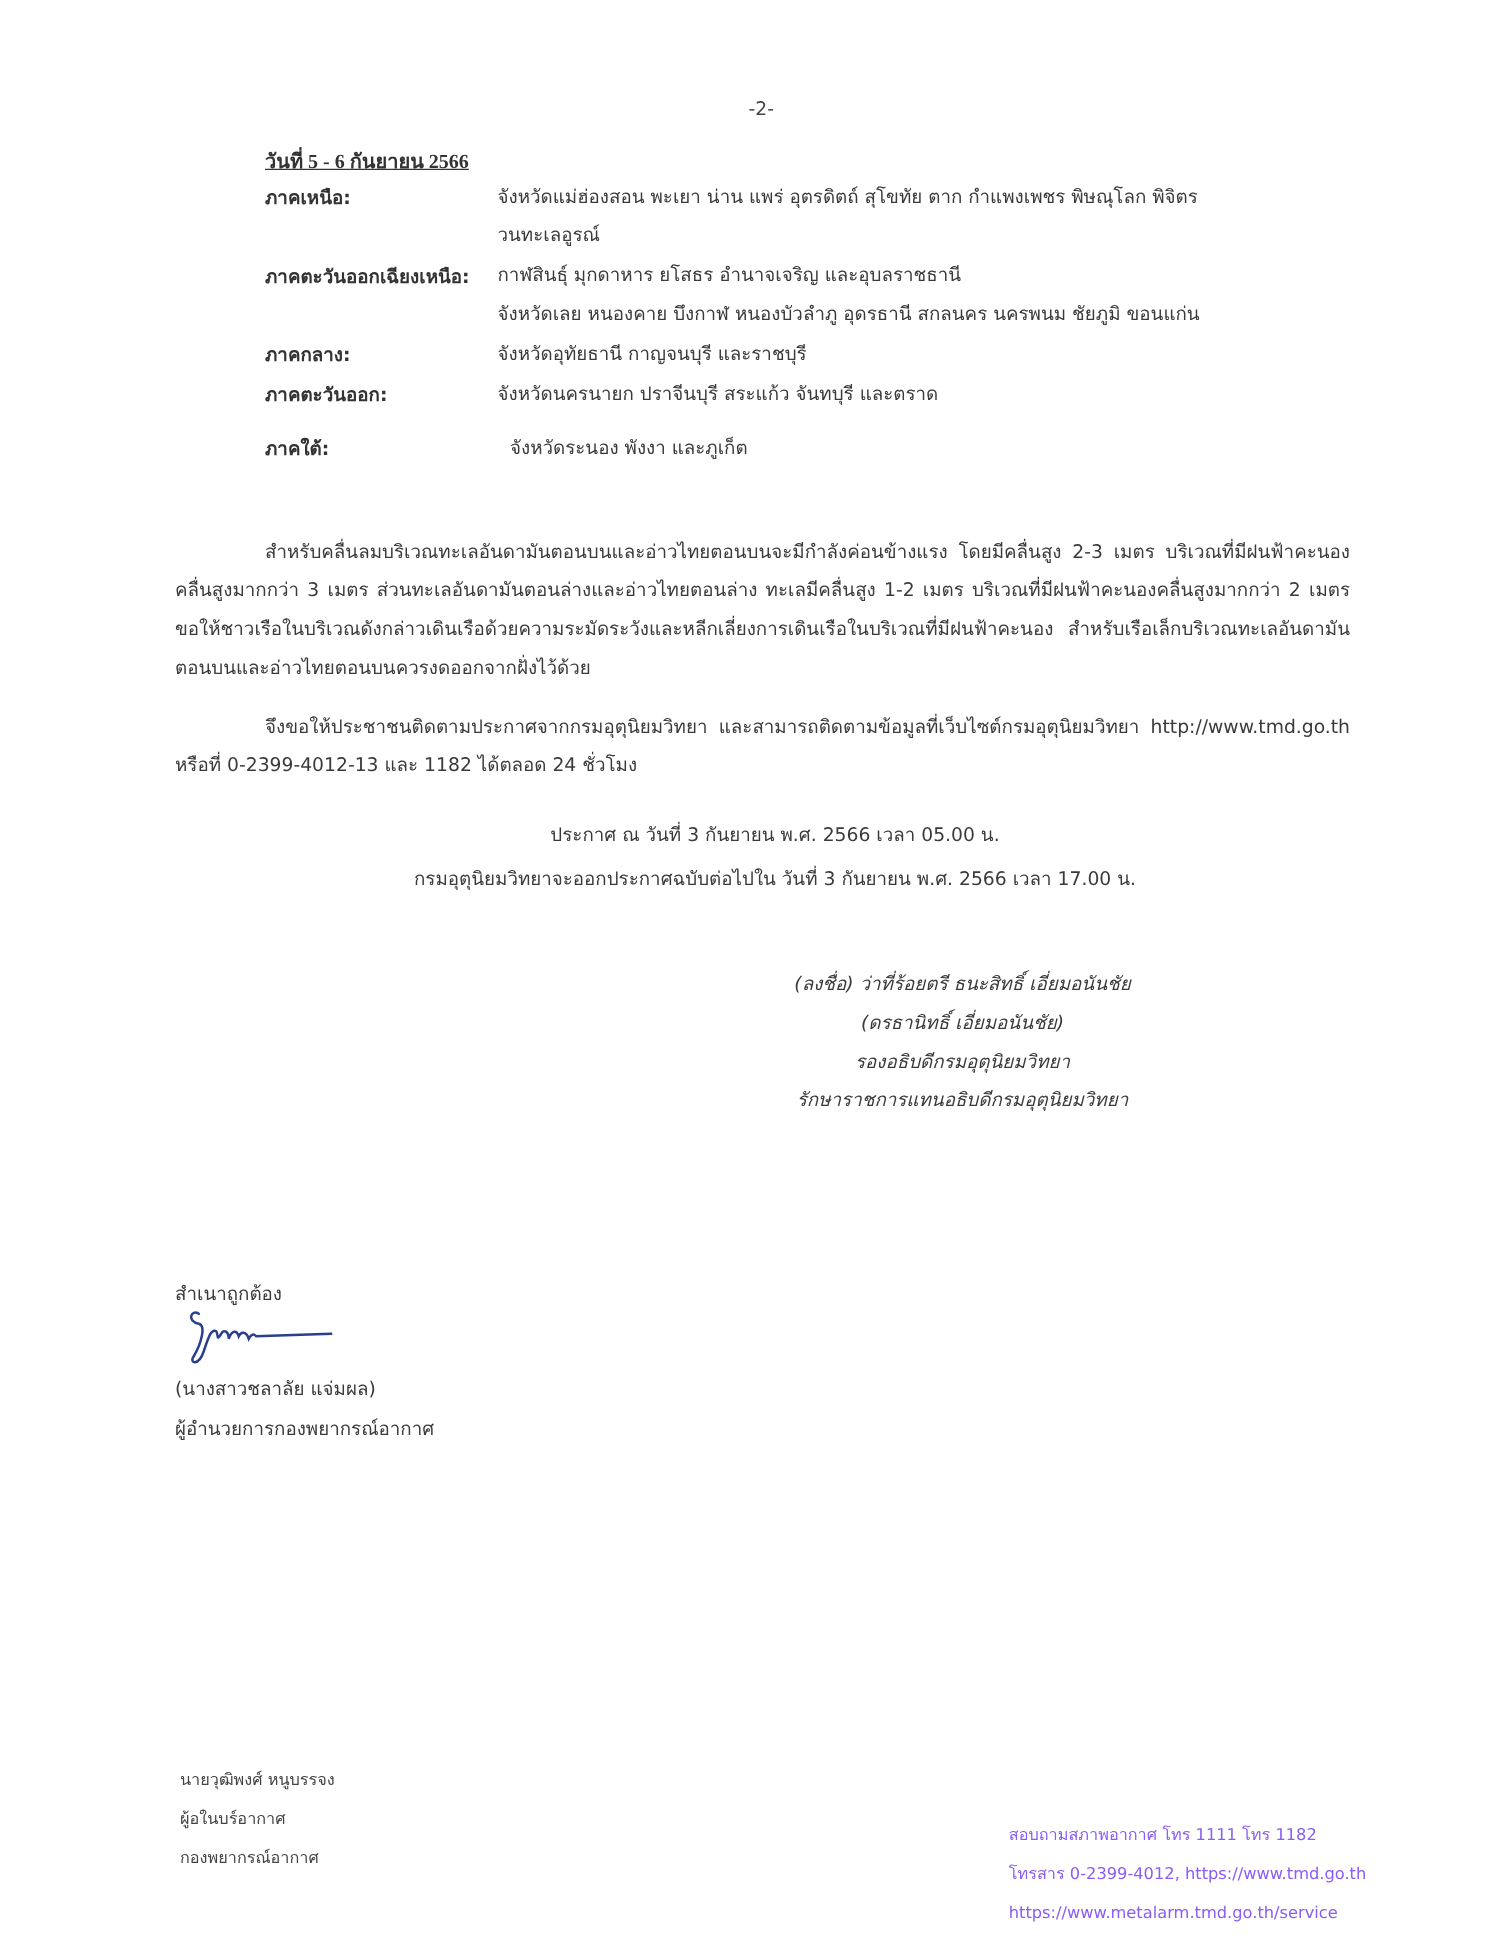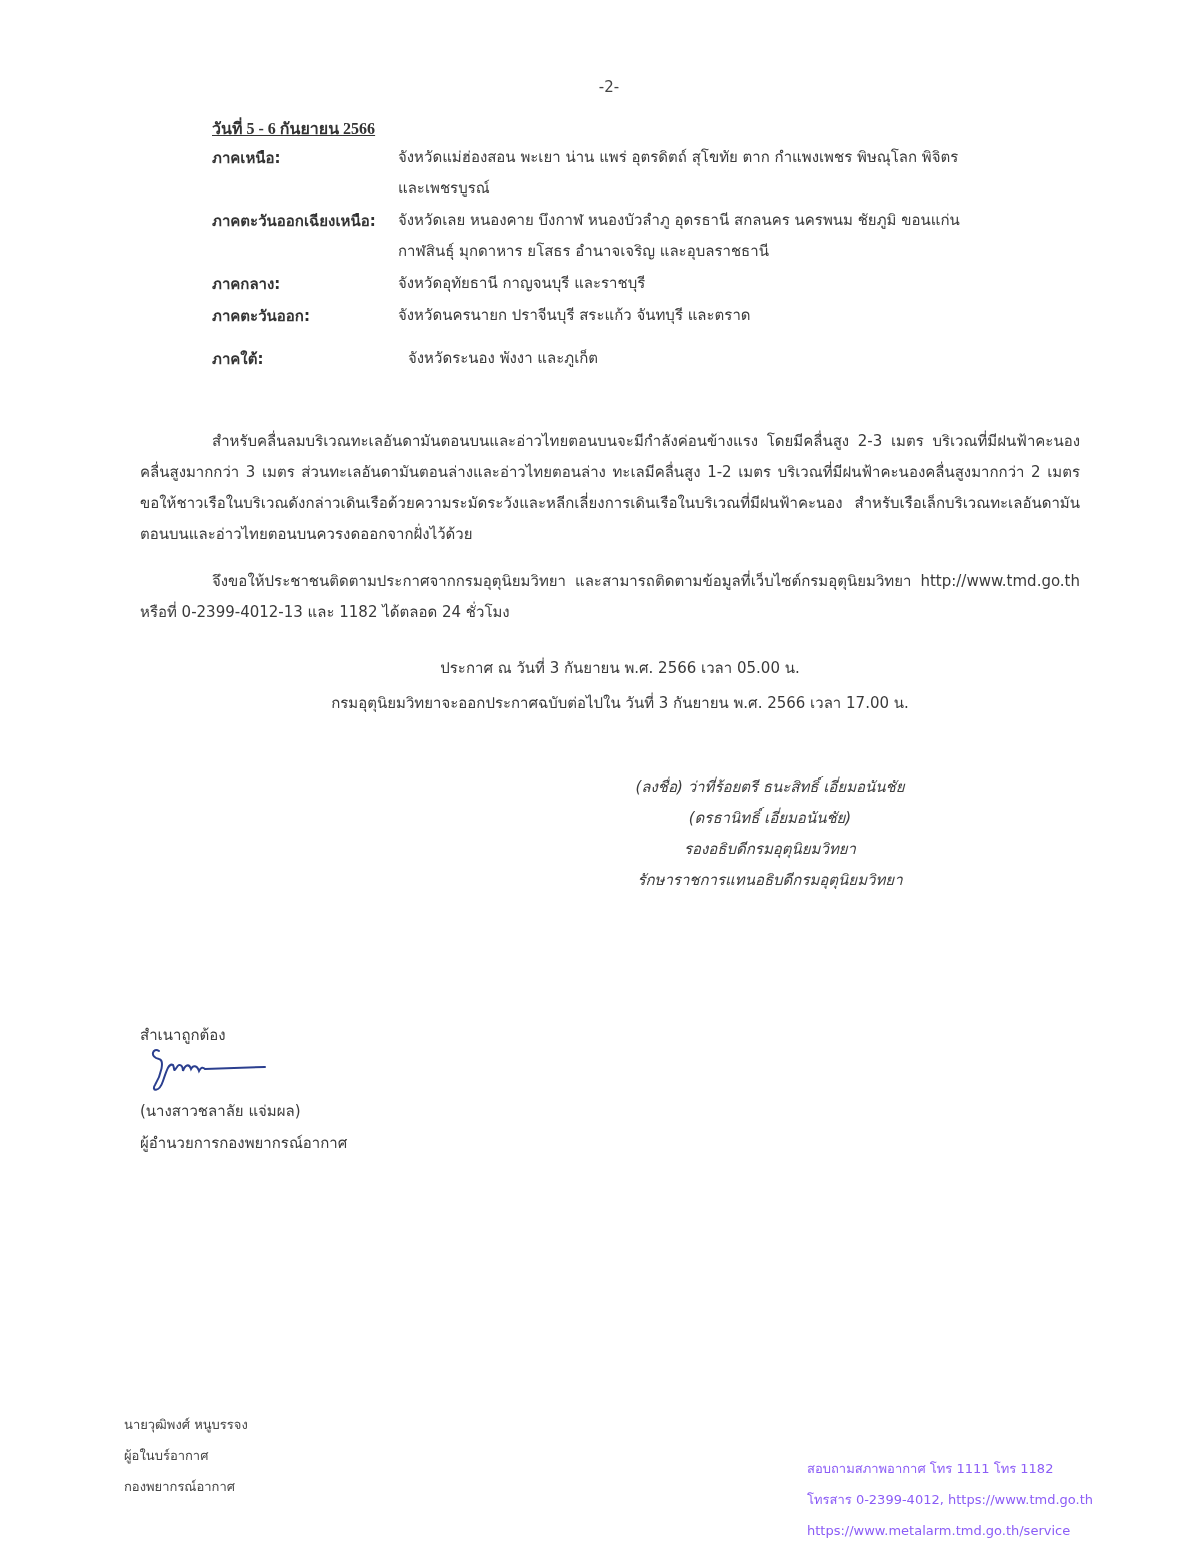--- a/index.html
+++ b/index.html
@@ -40,46 +40,46 @@
     }
     .sig-block {
       left: 560px; width: 420px; text-align: center; font-size: 15px; color: #3a3a3a;
       line-height: 31px;
       font-style: italic;
     }
     .copy-block {
       left: 140px; font-size: 15px; color: #3a3a3a; line-height: 31px;
     }
     .footer-left {
-      left: 124px; top: 1409px; font-size: 13px; color: #444; line-height: 31px;
+      left: 144px; top: 1409px; font-size: 13px; color: #444; line-height: 31px;
     }
     .footer-right {
       right: 107px; top: 1409px; font-size: 13px; color: #8b5cf6; line-height: 31px;
       text-align: left;
       margin-top: 44px;
     }
     .sig-mark { left: 145px; top: 1045px; }
   </style>
 </head>
 <body>
 
 <div class="abs page-number">-2-</div>
 
 <div class="abs date-heading">วันที่ 5 - 6 กันยายน 2566</div>
 
 <div class="abs region-label" style="top:146px">ภาคเหนือ:</div>
 <div class="abs region-text" style="top:142px">
   <div>จังหวัดแม่ฮ่องสอน พะเยา น่าน แพร่ อุตรดิตถ์ สุโขทัย ตาก กำแพงเพชร พิษณุโลก พิจิตร</div>
-  <div>และเพชรบูรณ์</div>
+  <div>วนทะเลอูรณ์</div>
 </div>
 
 <div class="abs region-label" style="top:209px">ภาคตะวันออกเฉียงเหนือ:</div>
 <div class="abs region-text" style="top:205px">
+  <div>กาฬสินธุ์ มุกดาหาร ยโสธร อำนาจเจริญ และอุบลราชธานี</div>
   <div>จังหวัดเลย หนองคาย บึงกาฬ หนองบัวลำภู อุดรธานี สกลนคร นครพนม ชัยภูมิ ขอนแก่น</div>
-  <div>กาฬสินธุ์ มุกดาหาร ยโสธร อำนาจเจริญ และอุบลราชธานี</div>
 </div>
 
 <div class="abs region-label" style="top:272px">ภาคกลาง:</div>
 <div class="abs region-text" style="top:268px">
   <div>จังหวัดอุทัยธานี กาญจนบุรี และราชบุรี</div>
 </div>
 
 <div class="abs region-label" style="top:304px">ภาคตะวันออก:</div>
 <div class="abs region-text" style="top:300px">
   <div>จังหวัดนครนายก ปราจีนบุรี สระแก้ว จันทบุรี และตราด</div>

